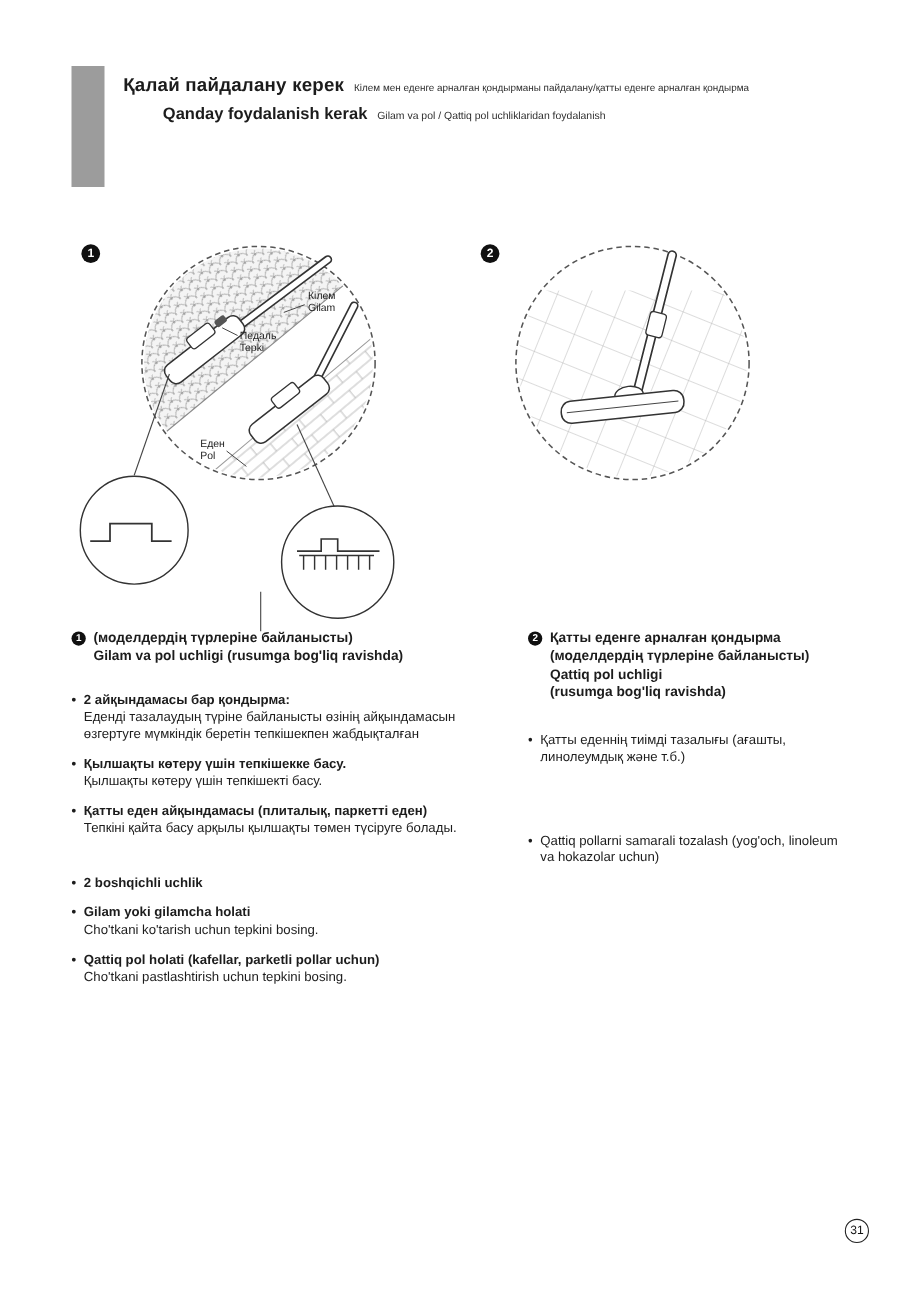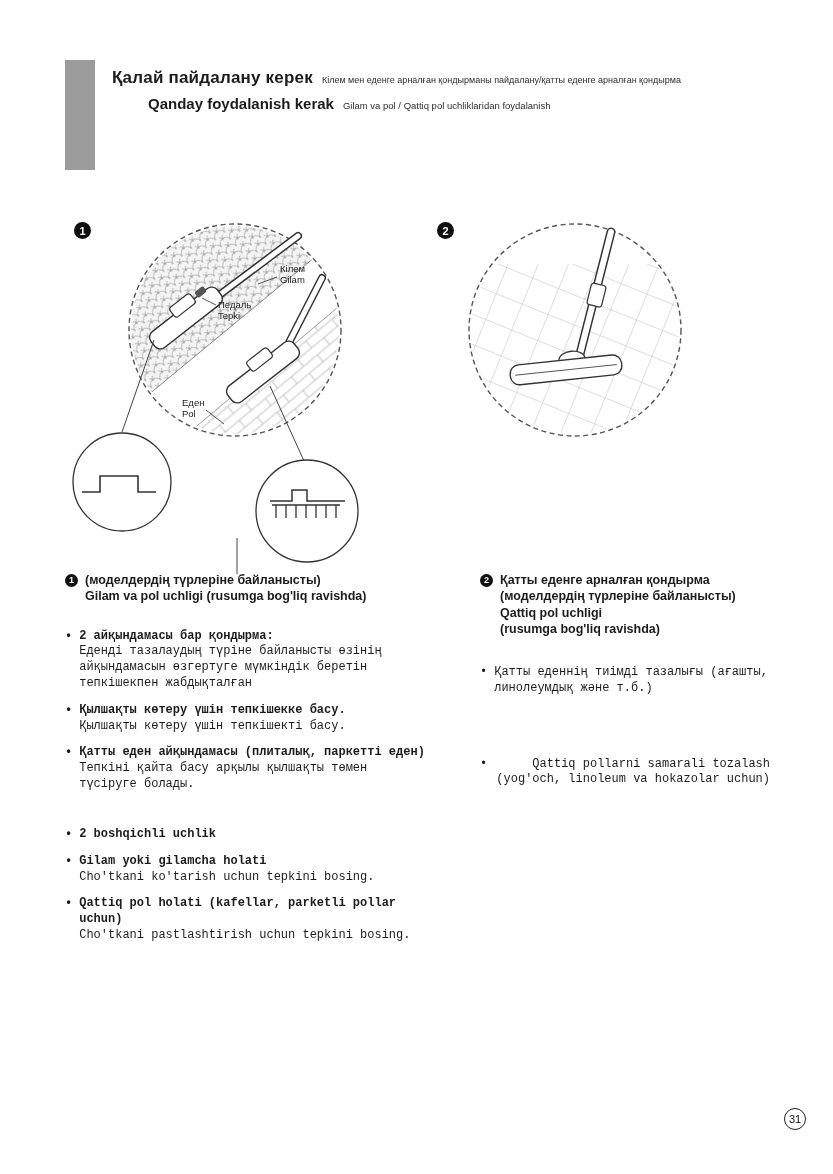--- a/index.html
+++ b/index.html
@@ -35,34 +35,34 @@
   .section { font-size:12px; line-height:1.32; }
   .sec-left  { left:65px;  top:572px; width:382px; }
   .sec-right { left:480px; top:572px; width:312px; }
   .sec-head { display:flex; gap:7px; font-weight:bold; font-size:12.5px; line-height:1.3; }
   .num-badge {
     flex:none; width:13px; height:13px; border-radius:50%; background:#101010; color:#fff;
     font-size:9px; font-weight:bold; display:inline-flex; align-items:center; justify-content:center;
     margin-top:2px;
   }
   .sec-items { margin-top:24px; }
-  .item { display:flex; gap:7px; margin-top:11px;font-family:Liberation Mono, monospace; }
+  .item { display:flex; gap:7px; margin-top:11px; }
   .item::before { content:"•"; flex:none; font-weight:bold; }
   .item-plain::before { font-weight:normal; }
   .item-title { display:block; font-weight:bold; }
   .item-body { display:block; }
   .gap-top { margin-top:34px; }
-  .gap-top-lg { margin-top:60px;text-align:right; }
+  .gap-top-lg { margin-top:60px; }
   .sec-right .sec-items { margin-top:28px; }
   .sec-right .item { width:290px; }
   .sec-left .item-text { max-width:348px; }
 
   
   .page-badge {
-    left:784px; top:1108px; width:22px; height:22px; border:1.4px solid #222; border-radius:50%;
+    left:768px; top:1108px; width:22px; height:22px; border:1.4px solid #222; border-radius:50%;
     display:flex; align-items:center; justify-content:center; font-size:11px; color:#111;
   }
 </style>
 </head>
 <body>
 
 <div class="abs gray-bar"></div>
 
 <div class="abs header">
   <div class="h-row">

